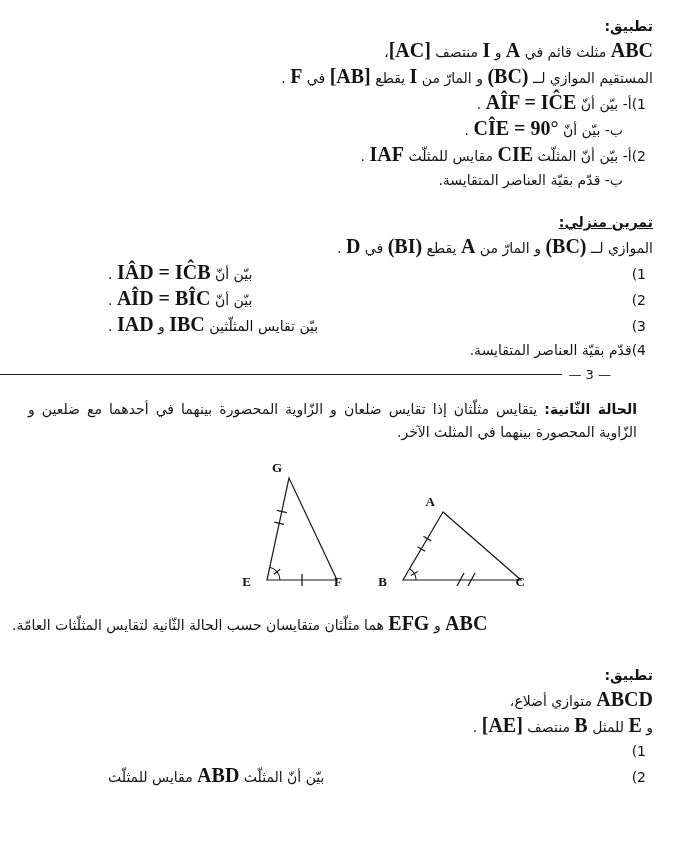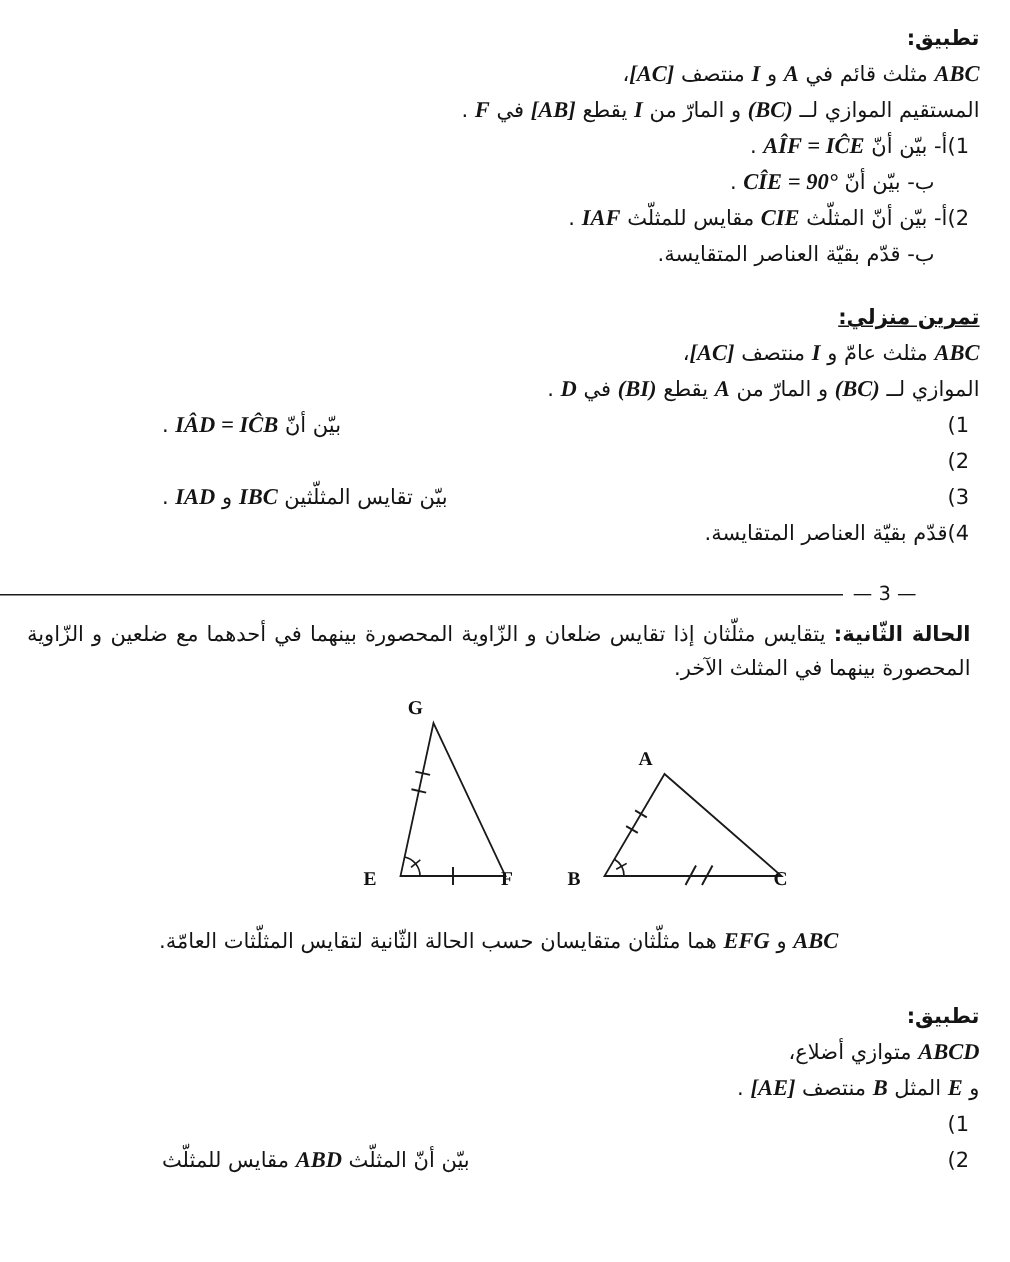--- a/index.html
+++ b/index.html
@@ -2,67 +2,67 @@
 <html lang="ar"><head>
 <meta charset="utf-8">
 <style>
   html,body{margin:0;padding:0;background:#ffffff;}
   .doc{width:673px;height:841px;background:#ffffff;color:#141414;direction:rtl;
        font-family:"DejaVu Sans",sans-serif;font-size:14px;
        padding:14px 20px 8px 12px;box-sizing:border-box;overflow:hidden;position:relative;}
   .line{text-align:right;line-height:24px;margin:0;}
   .title{font-weight:bold;}
   .uline{text-decoration:underline;}
-  .math{font-family:"Liberation Serif","DejaVu Serif",serif;font-style:italic;font-weight:bold;
-        direction:ltr;unicode-bidi:isolate;font-size:15px;}
+  .math{font-family:"Liberation Serif","DejaVu Serif",serif;font-weight:bold;
+        direction:ltr;unicode-bidi:isolate;font-size:20px;}
   .ar{unicode-bidi:isolate;}
   .marker{direction:ltr;unicode-bidi:isolate;display:inline-block;margin-inline-end:7px;}
   .sub{padding-right:30px;text-align:right;}
   .row-split{display:flex;justify-content:space-between;align-items:baseline;line-height:24px;padding-left:96px;}
   .sec-app1{margin-bottom:18px;}
-  .sec-hw{margin-bottom:20px;}
+  .sec-hw{margin-bottom:4px;}
   .page-rule{direction:ltr;display:flex;align-items:center;margin:4px -20px 8px -12px;height:16px;}
   .rule-line{flex:1;border-top:1.6px solid #1c1c1c;}
   .page-num{margin:0 6px;font-size:13px;direction:ltr;unicode-bidi:isolate;}
   .rule-spacer{width:56px;}
-  .case-para{text-align:justify;text-align-last:right;line-height:23px;margin:6px;}
+  .case-para{text-align:justify;text-align-last:right;line-height:23px;margin:16px;}
   .case-lead{font-weight:bold;}
   .fig{margin:6px 88px 0 auto;width:340px;}
   .tri{fill:none;stroke:#1a1a1a;stroke-width:1.2;}
   .mark{stroke:#1a1a1a;stroke-width:1.3;fill:none;}
   .arc{stroke:#1a1a1a;stroke-width:1.1;fill:none;}
   .vlabel{font-family:"Liberation Serif","DejaVu Serif",serif;font-weight:bold;font-size:13px;fill:#111111;}
-  .caption{text-align:center;line-height:24px;margin-top:2px;}
+  .caption{text-align:left;line-height:24px;margin-top:2px;}
   .sec-app2{margin-top:26px;}
 </style>
 </head>
 <body>
 
 <div class="doc">
 
   <section class="sec-app1">
     <p class="line title">تطبيق:</p>
     <p class="line"><span class="math" dir="ltr">ABC</span><span class="ar"> مثلث قائم في </span><span class="math" dir="ltr">A</span><span class="ar"> و </span><span class="math" dir="ltr">I</span><span class="ar"> منتصف </span><span class="math" dir="ltr">[AC]</span><span class="ar">،</span></p>
     <p class="line"><span class="ar">المستقيم الموازي لــ </span><span class="math" dir="ltr">(BC)</span><span class="ar"> و المارّ من </span><span class="math" dir="ltr">I</span><span class="ar"> يقطع </span><span class="math" dir="ltr">[AB]</span><span class="ar"> في </span><span class="math" dir="ltr">F</span><span class="ar"> .</span></p>
     <p class="line"><span class="marker" dir="ltr">(1</span><span class="rich"><span class="ar">أ- بيّن أنّ </span><span class="math" dir="ltr">AÎF = IĈE</span><span class="ar"> .</span></span></p>
     <p class="line sub"><span class="rich"><span class="ar">ب- بيّن أنّ </span><span class="math" dir="ltr">CÎE = 90°</span><span class="ar"> .</span></span></p>
     <p class="line"><span class="marker" dir="ltr">(2</span><span class="rich"><span class="ar">أ- بيّن أنّ المثلّث </span><span class="math" dir="ltr">CIE</span><span class="ar"> مقايس للمثلّث </span><span class="math" dir="ltr">IAF</span><span class="ar"> .</span></span></p>
     <p class="line sub"><span class="rich"><span class="ar">ب- قدّم بقيّة العناصر المتقايسة.</span></span></p>
   </section>
 
   <section class="sec-hw">
     <p class="line"><span class="title uline">تمرين منزلي:</span></p>
-    <p class="line"><span class="math" dir="ltr">ABC</span><span class="ar"> مثلث عامّ و </span><span class="math" dir="ltr">I</span><span class="ar"> منتصف </span><span class="math" dir="ltr">[AC]</span><span class="ar">،</span></p>
     <p class="line"><span class="ar">الموازي لــ </span><span class="math" dir="ltr">(BC)</span><span class="ar"> و المارّ من </span><span class="math" dir="ltr">A</span><span class="ar"> يقطع </span><span class="math" dir="ltr">(BI)</span><span class="ar"> في </span><span class="math" dir="ltr">D</span><span class="ar"> .</span></p>
     <div class="row-split">
       <span class="marker" dir="ltr">(1</span>
       <span class="rich"><span class="ar">بيّن أنّ </span><span class="math" dir="ltr">IÂD = IĈB</span><span class="ar"> .</span></span>
     </div>
     <div class="row-split">
       <span class="marker" dir="ltr">(2</span>
+      <span class="rich"><span class="ar">بيّن أنّ </span><span class="math" dir="ltr">AÎD = BÎC</span><span class="ar"> .</span></span>
     </div>
     <div class="row-split">
       <span class="marker" dir="ltr">(3</span>
       <span class="rich"><span class="ar">بيّن تقايس المثلّثين </span><span class="math" dir="ltr">IBC</span><span class="ar"> و </span><span class="math" dir="ltr">IAD</span><span class="ar"> .</span></span>
     </div>
     <p class="line"><span class="marker" dir="ltr">(4</span><span class="rich"><span class="ar">قدّم بقيّة العناصر المتقايسة.</span></span></p>
   </section>
 
   <div class="page-rule">
     <div class="rule-line"></div>
@@ -97,21 +97,21 @@
         <text class="vlabel" x="162" y="126">B</text>
         <text class="vlabel" x="300" y="126">C</text>
       </g>
     </svg>
   </figure>
   <p class="line caption"><span class="math" dir="ltr">ABC</span><span class="ar"> و </span><span class="math" dir="ltr">EFG</span><span class="ar"> هما مثلّثان متقايسان حسب الحالة الثّانية لتقايس المثلّثات العامّة.</span></p>
 
   <section class="sec-app2">
     <p class="line title">تطبيق:</p>
     <p class="line"><span class="math" dir="ltr">ABCD</span><span class="ar"> متوازي أضلاع،</span></p>
-    <p class="line"><span class="ar">و </span><span class="math" dir="ltr">E</span><span class="ar"> المثل </span><span class="math" dir="ltr">B</span><span class="ar"> منتصف </span><span class="math" dir="ltr">[AE]</span><span class="ar"> .</span></p>
+    <p class="line"><span class="ar">و </span><span class="math" dir="ltr">E</span><span class="ar"> للمثل </span><span class="math" dir="ltr">B</span><span class="ar"> منتصف </span><span class="math" dir="ltr">[AE]</span><span class="ar"> .</span></p>
     <div class="row-split">
       <span class="marker" dir="ltr">(1</span>
     </div>
     <div class="row-split">
       <span class="marker" dir="ltr">(2</span>
       <span class="rich"><span class="ar">بيّن أنّ المثلّث </span><span class="math" dir="ltr">ABD</span><span class="ar"> مقايس للمثلّث</span></span>
     </div>
   </section>
 
 </div>

